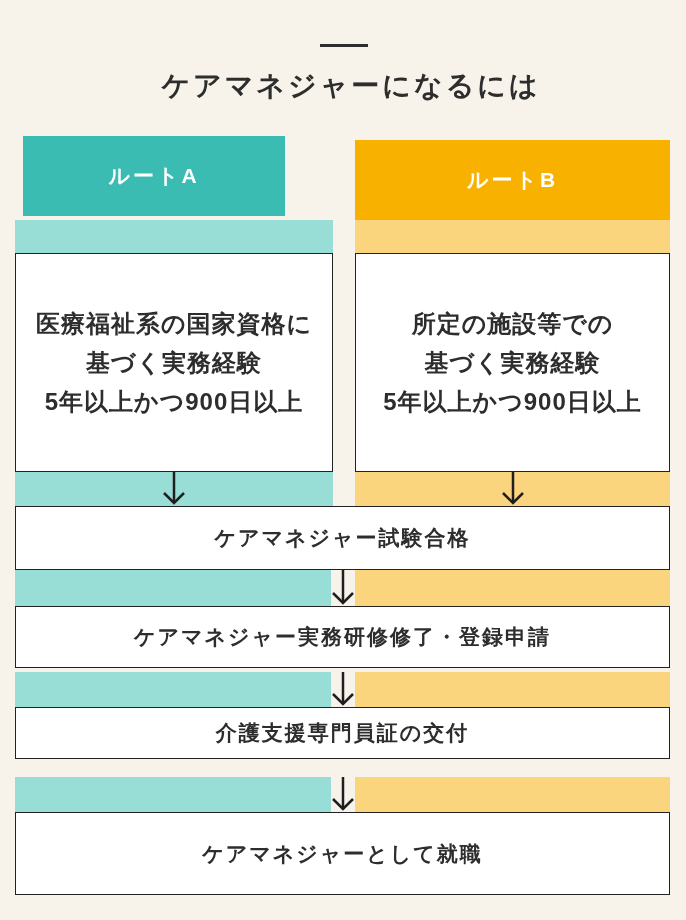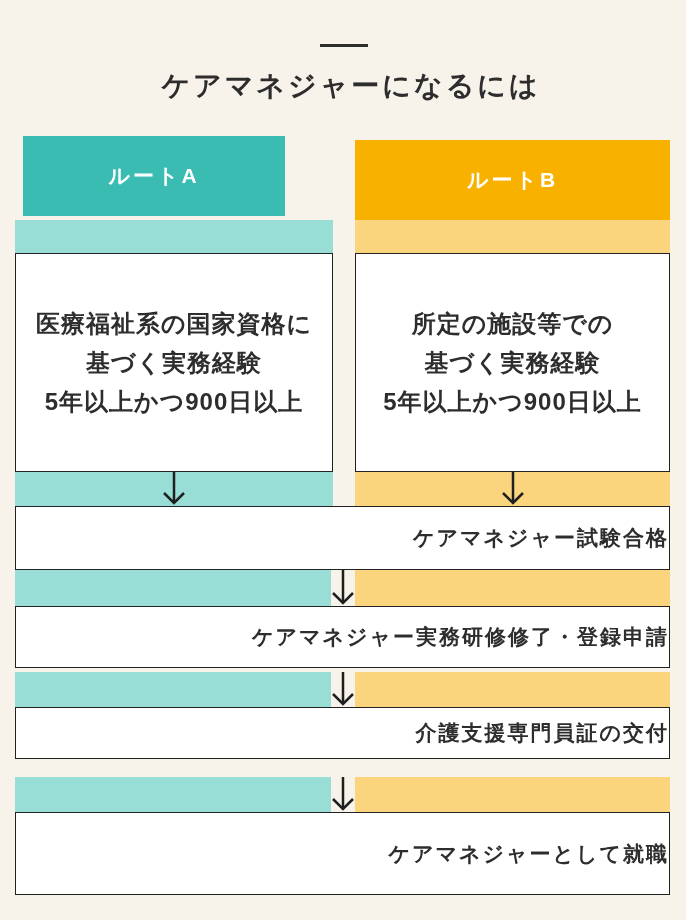--- a/index.html
+++ b/index.html
@@ -49,21 +49,21 @@
   .route-arrowband{
     position:absolute;top:472px;height:34px;
     display:flex;align-items:flex-start;justify-content:center;
   }
   .route-arrowband.a{left:15px;width:318px;background:#99DED6;}
   .route-arrowband.b{left:355px;width:315px;background:#FBD57E;}
   
   .step-box{
     position:absolute;left:15px;width:655px;
     background:#FFFFFF;border:1.5px solid #222222;box-sizing:border-box;
-    display:flex;align-items:center;justify-content:flex-end;
+    display:flex;align-items:center;justify-content:center;
     font-size:21px;font-weight:700;letter-spacing:2px;text-align:center;
   }
   .step-box.s0{top:506px;height:64px;}
   .step-box.s1{top:606px;height:62px;}
   .step-box.s2{top:707px;height:52px;}
   .step-box.s3{top:812px;height:83px;}
   .connector{position:absolute;left:15px;width:655px;}
   .connector.c0{top:570px;height:36px;}
   .connector.c1{top:672px;height:35px;}
   .connector.c2{top:777px;height:35px;}

